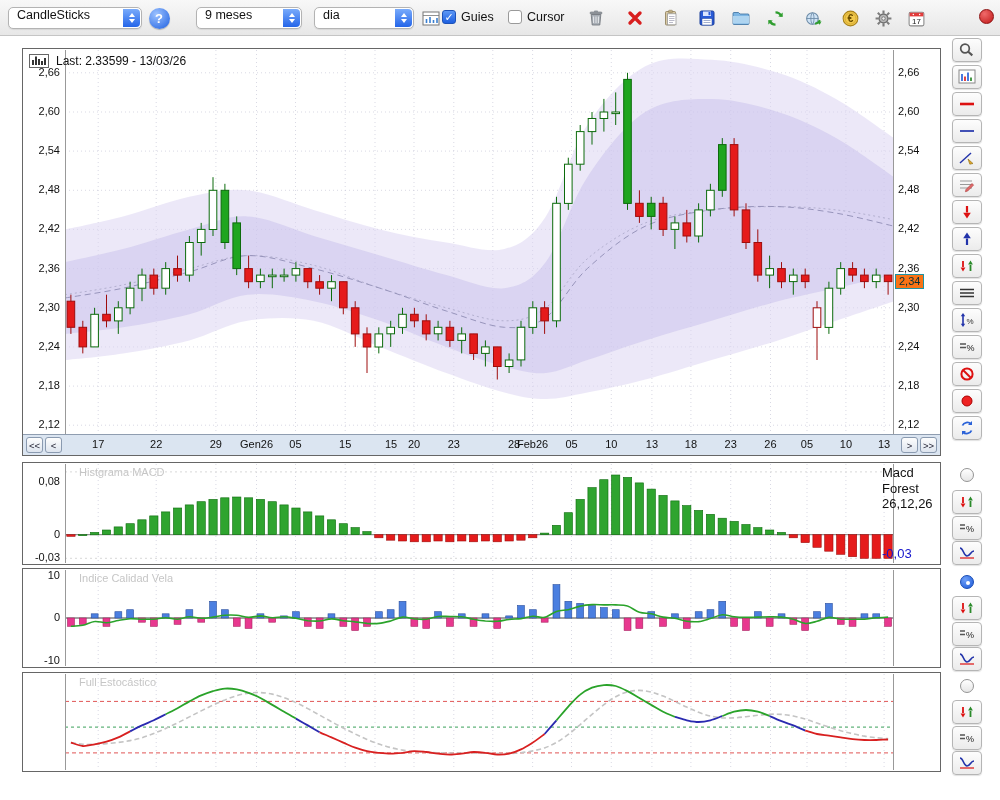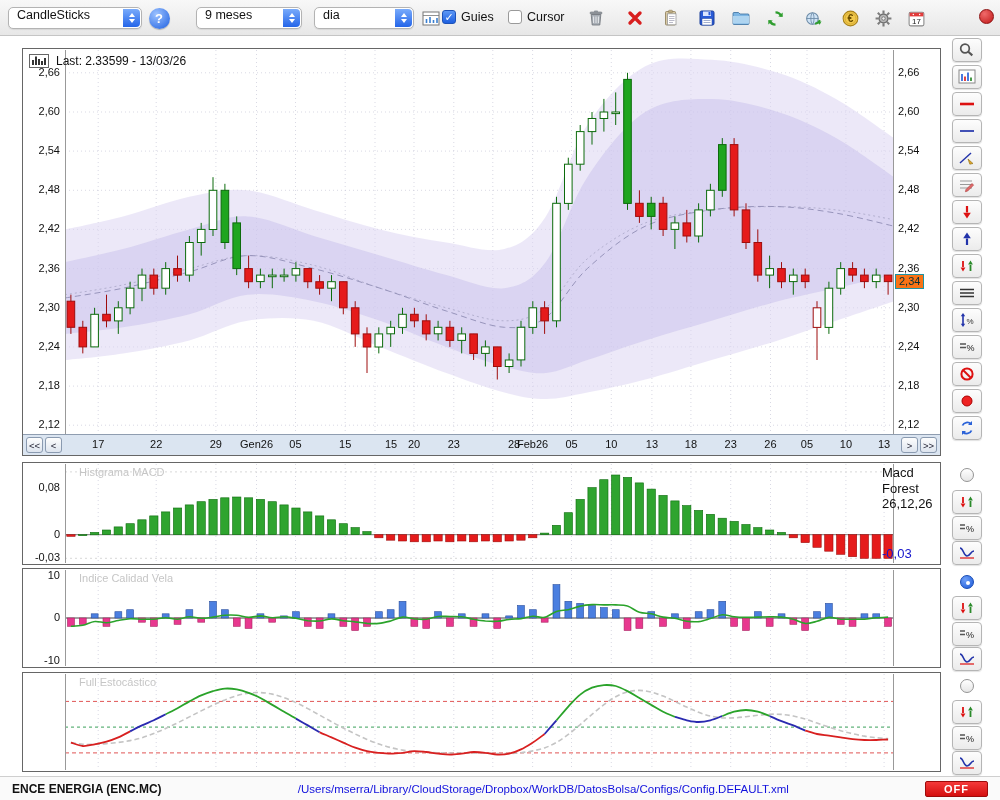--- a/index.html
+++ b/index.html
@@ -437,21 +437,21 @@
           <span class="xtick" style="left: 819.052px;">13</span>
         </div>
       <button class="nav-btn" style="right:22px">&gt;</button>
       <button class="nav-btn" style="right:3px">&gt;&gt;</button>
     </div>
   </div>
 
   <div class="panel" style="top:462px;height:103px">
     <span class="ptitle">Histgrama MACD</span>
     <div class="yaxis left" style="height:99px" id="macd-axis">
-        <span class="ylab" style="top: 18px;">0,08</span>
+        <span class="ylab" style="top: 12px;">0,08</span>
         <span class="ylab" style="top: 64.7143px;">0</span>
         <span class="ylab" style="top: 88.2857px;">-0,03</span>
       </div>
     <svg class="plot-svg" id="macd-svg" width="829" height="99">
         <line x1="33.2" x2="33.2" y1="0" y2="99" stroke="#c9c9d8" stroke-width="0.7" stroke-dasharray="1,3"></line>
         <line x1="91.2" x2="91.2" y1="0" y2="99" stroke="#c9c9d8" stroke-width="0.7" stroke-dasharray="1,3"></line>
         <line x1="150.9" x2="150.9" y1="0" y2="99" stroke="#c9c9d8" stroke-width="0.7" stroke-dasharray="1,3"></line>
         <line x1="191.5" x2="191.5" y1="0" y2="99" stroke="#c9c9d8" stroke-width="0.7" stroke-dasharray="1,3"></line>
         <line x1="230.5" x2="230.5" y1="0" y2="99" stroke="#c9c9d8" stroke-width="0.7" stroke-dasharray="1,3"></line>
         <line x1="280.2" x2="280.2" y1="0" y2="99" stroke="#c9c9d8" stroke-width="0.7" stroke-dasharray="1,3"></line>
@@ -856,19 +856,14 @@
       <text x="12" y="11.5" text-anchor="middle" font-size="9" fill="#222">%</text>
     </svg>
   </button>
   <button class="sbtn" style="top:751px">
     <svg width="18" height="16" viewBox="0 0 18 16">
       <path d="M2 3c3.5 0 3.5 8 7 8s3.5-5 7-5" fill="none" stroke="#23a" stroke-width="1.6"></path>
       <path d="M2 13h14" stroke="#d11" stroke-width="1.2"></path>
     </svg>
   </button>
 
-  <div class="statusbar">
-    <span class="sym">ENCE ENERGIA (ENC.MC)</span>
-    <span class="path">/Users/mserra/Library/CloudStorage/Dropbox/WorkDB/DatosBolsa/Configs/Config.DEFAULT.xml</span>
-    <span class="offbtn">OFF</span>
-  </div>
 
 </div>
 
 </body></html>

